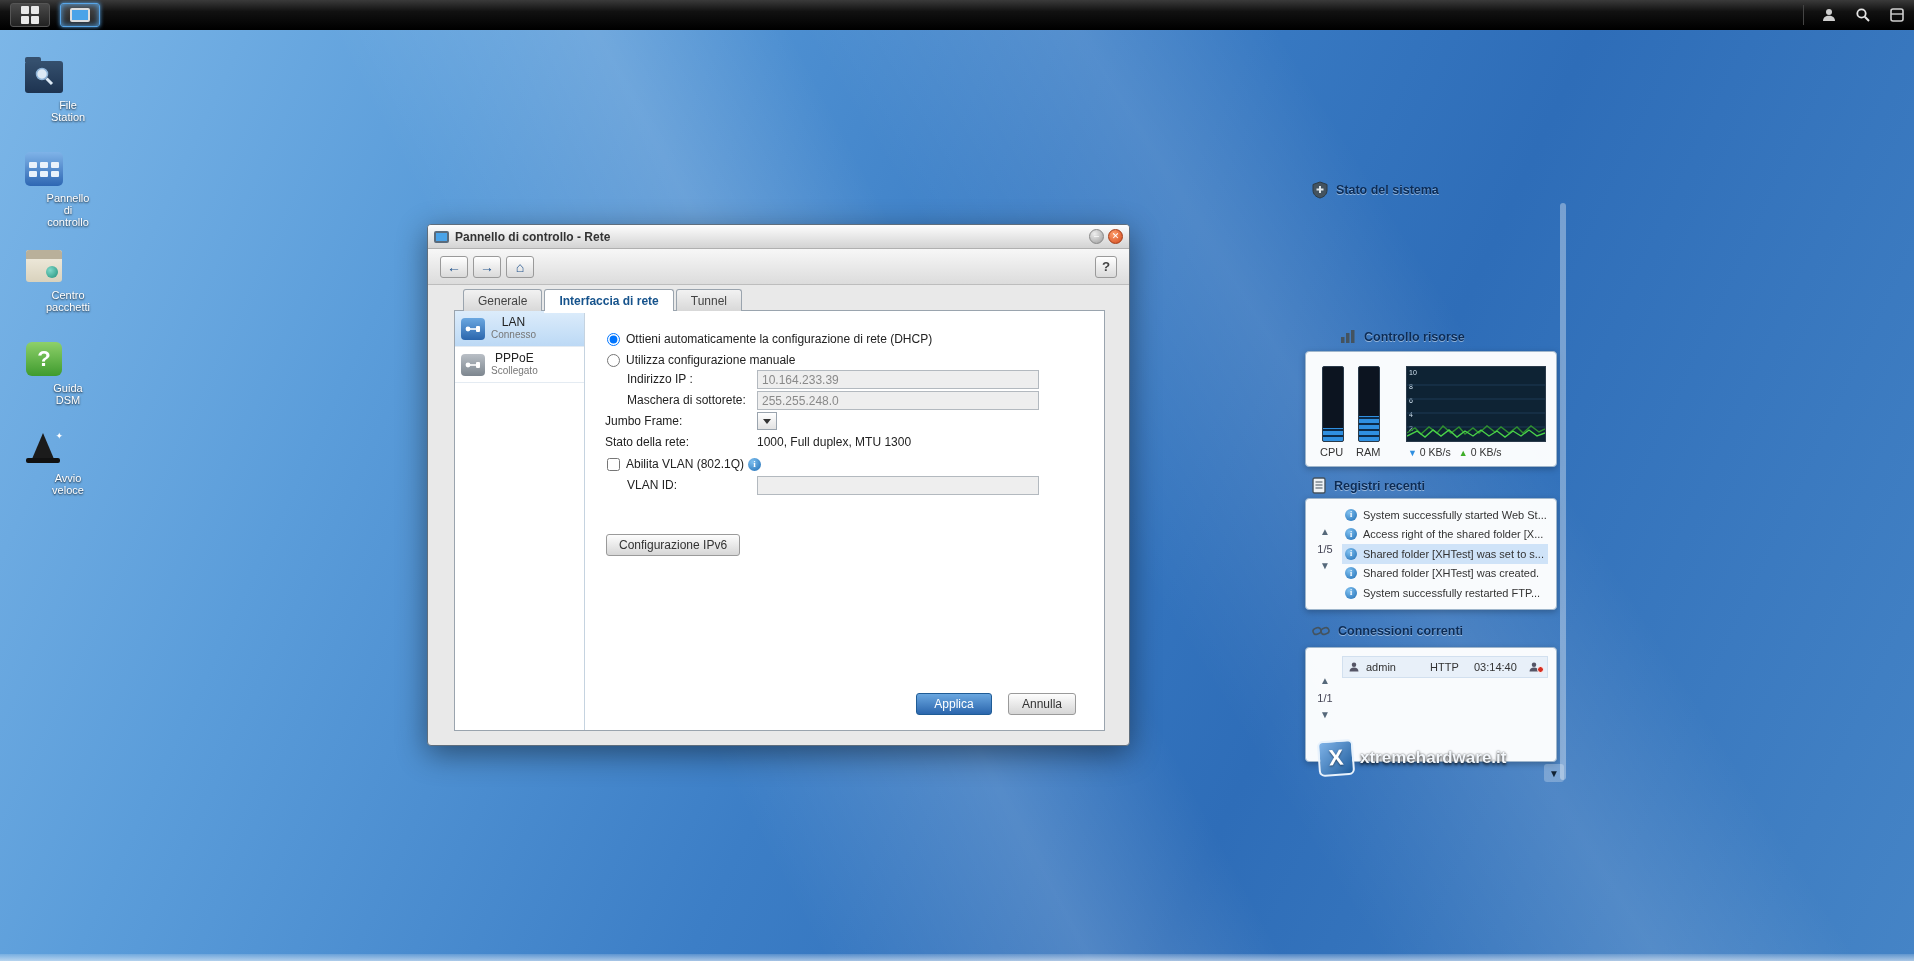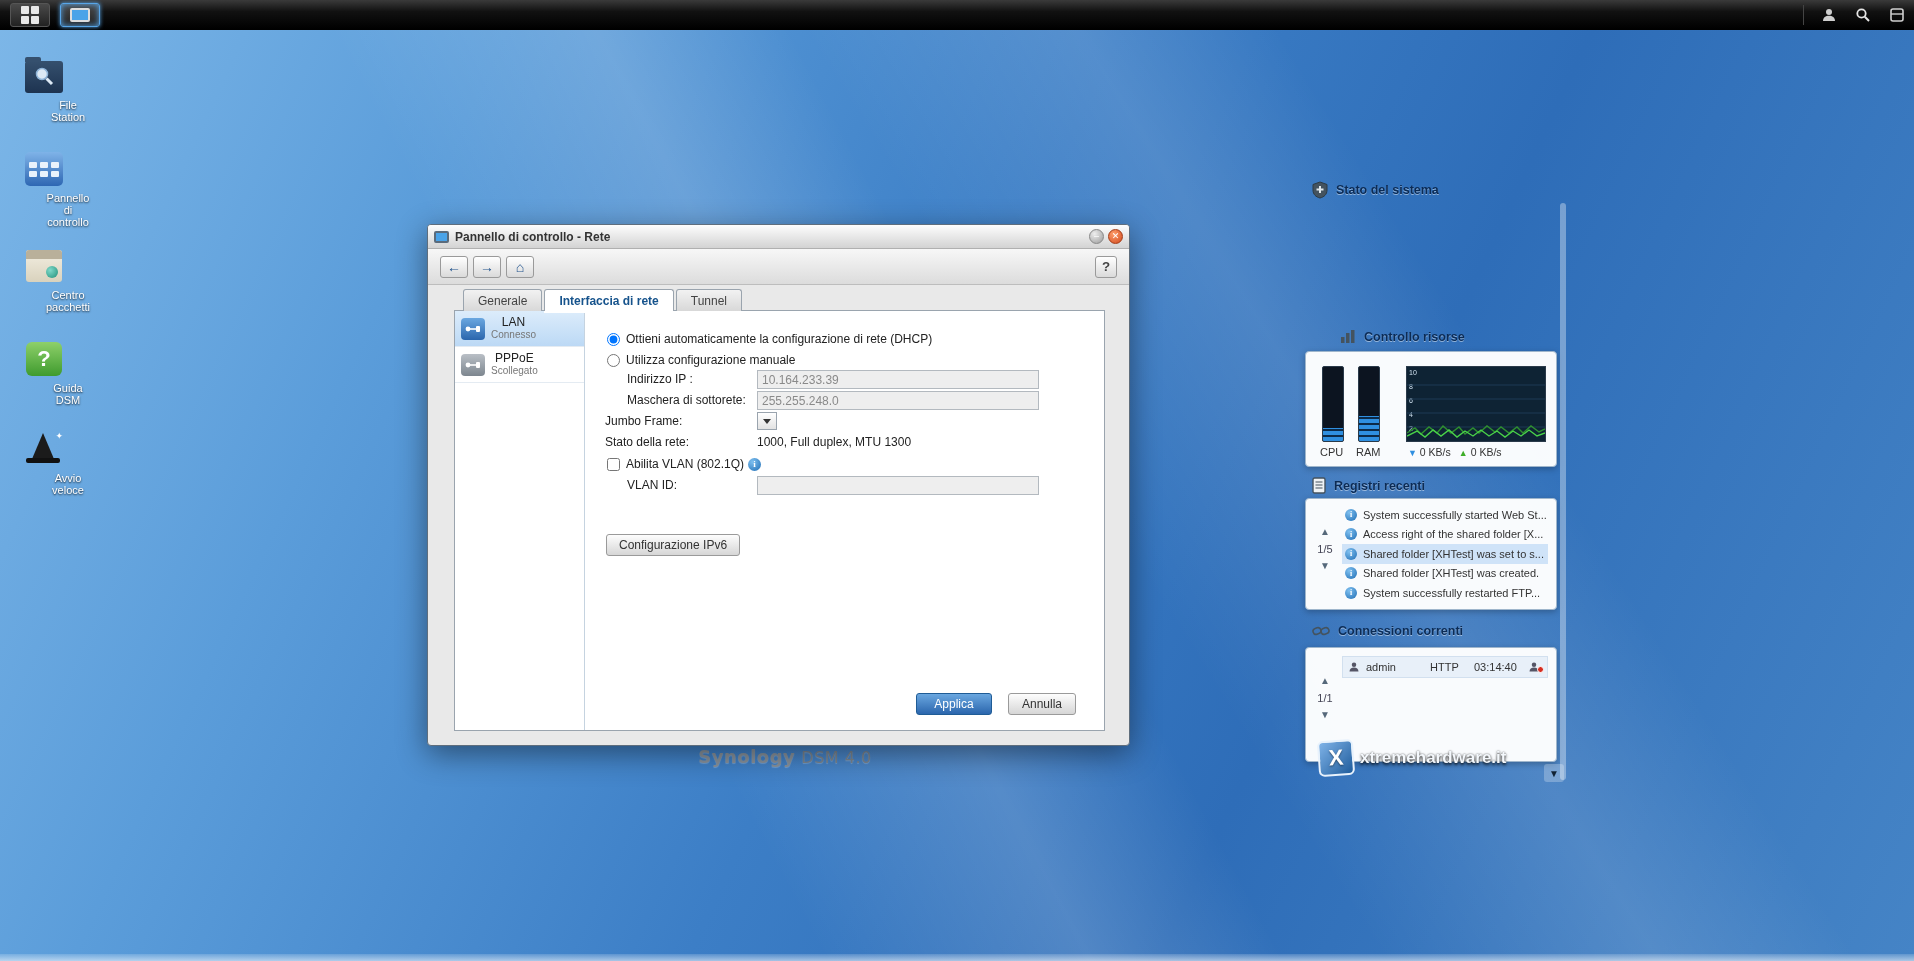--- a/index.html
+++ b/index.html
@@ -239,23 +239,20 @@
     <span class="ico40">
       <span class="hat-ico">
           <span class="cone"></span>
           <span class="brim"></span>
           <span class="star">✦</span>
         </span>
     </span>
     <span class="lbl">Avvio veloce</span>
   </div>
 
-  <div class="syn-logo">
-    <span>Synology</span><span class="suffix">DSM 4.0</span>
-  </div>
 
   <div class="win">
     <div class="titlebar">
       <span class="title-ico"></span>
       <span class="title-text">Pannello di controllo - Rete</span>
       <span class="winbtns">
         <button class="wb">–</button>
         <button class="wb close">✕</button>
       </span>
     </div>

